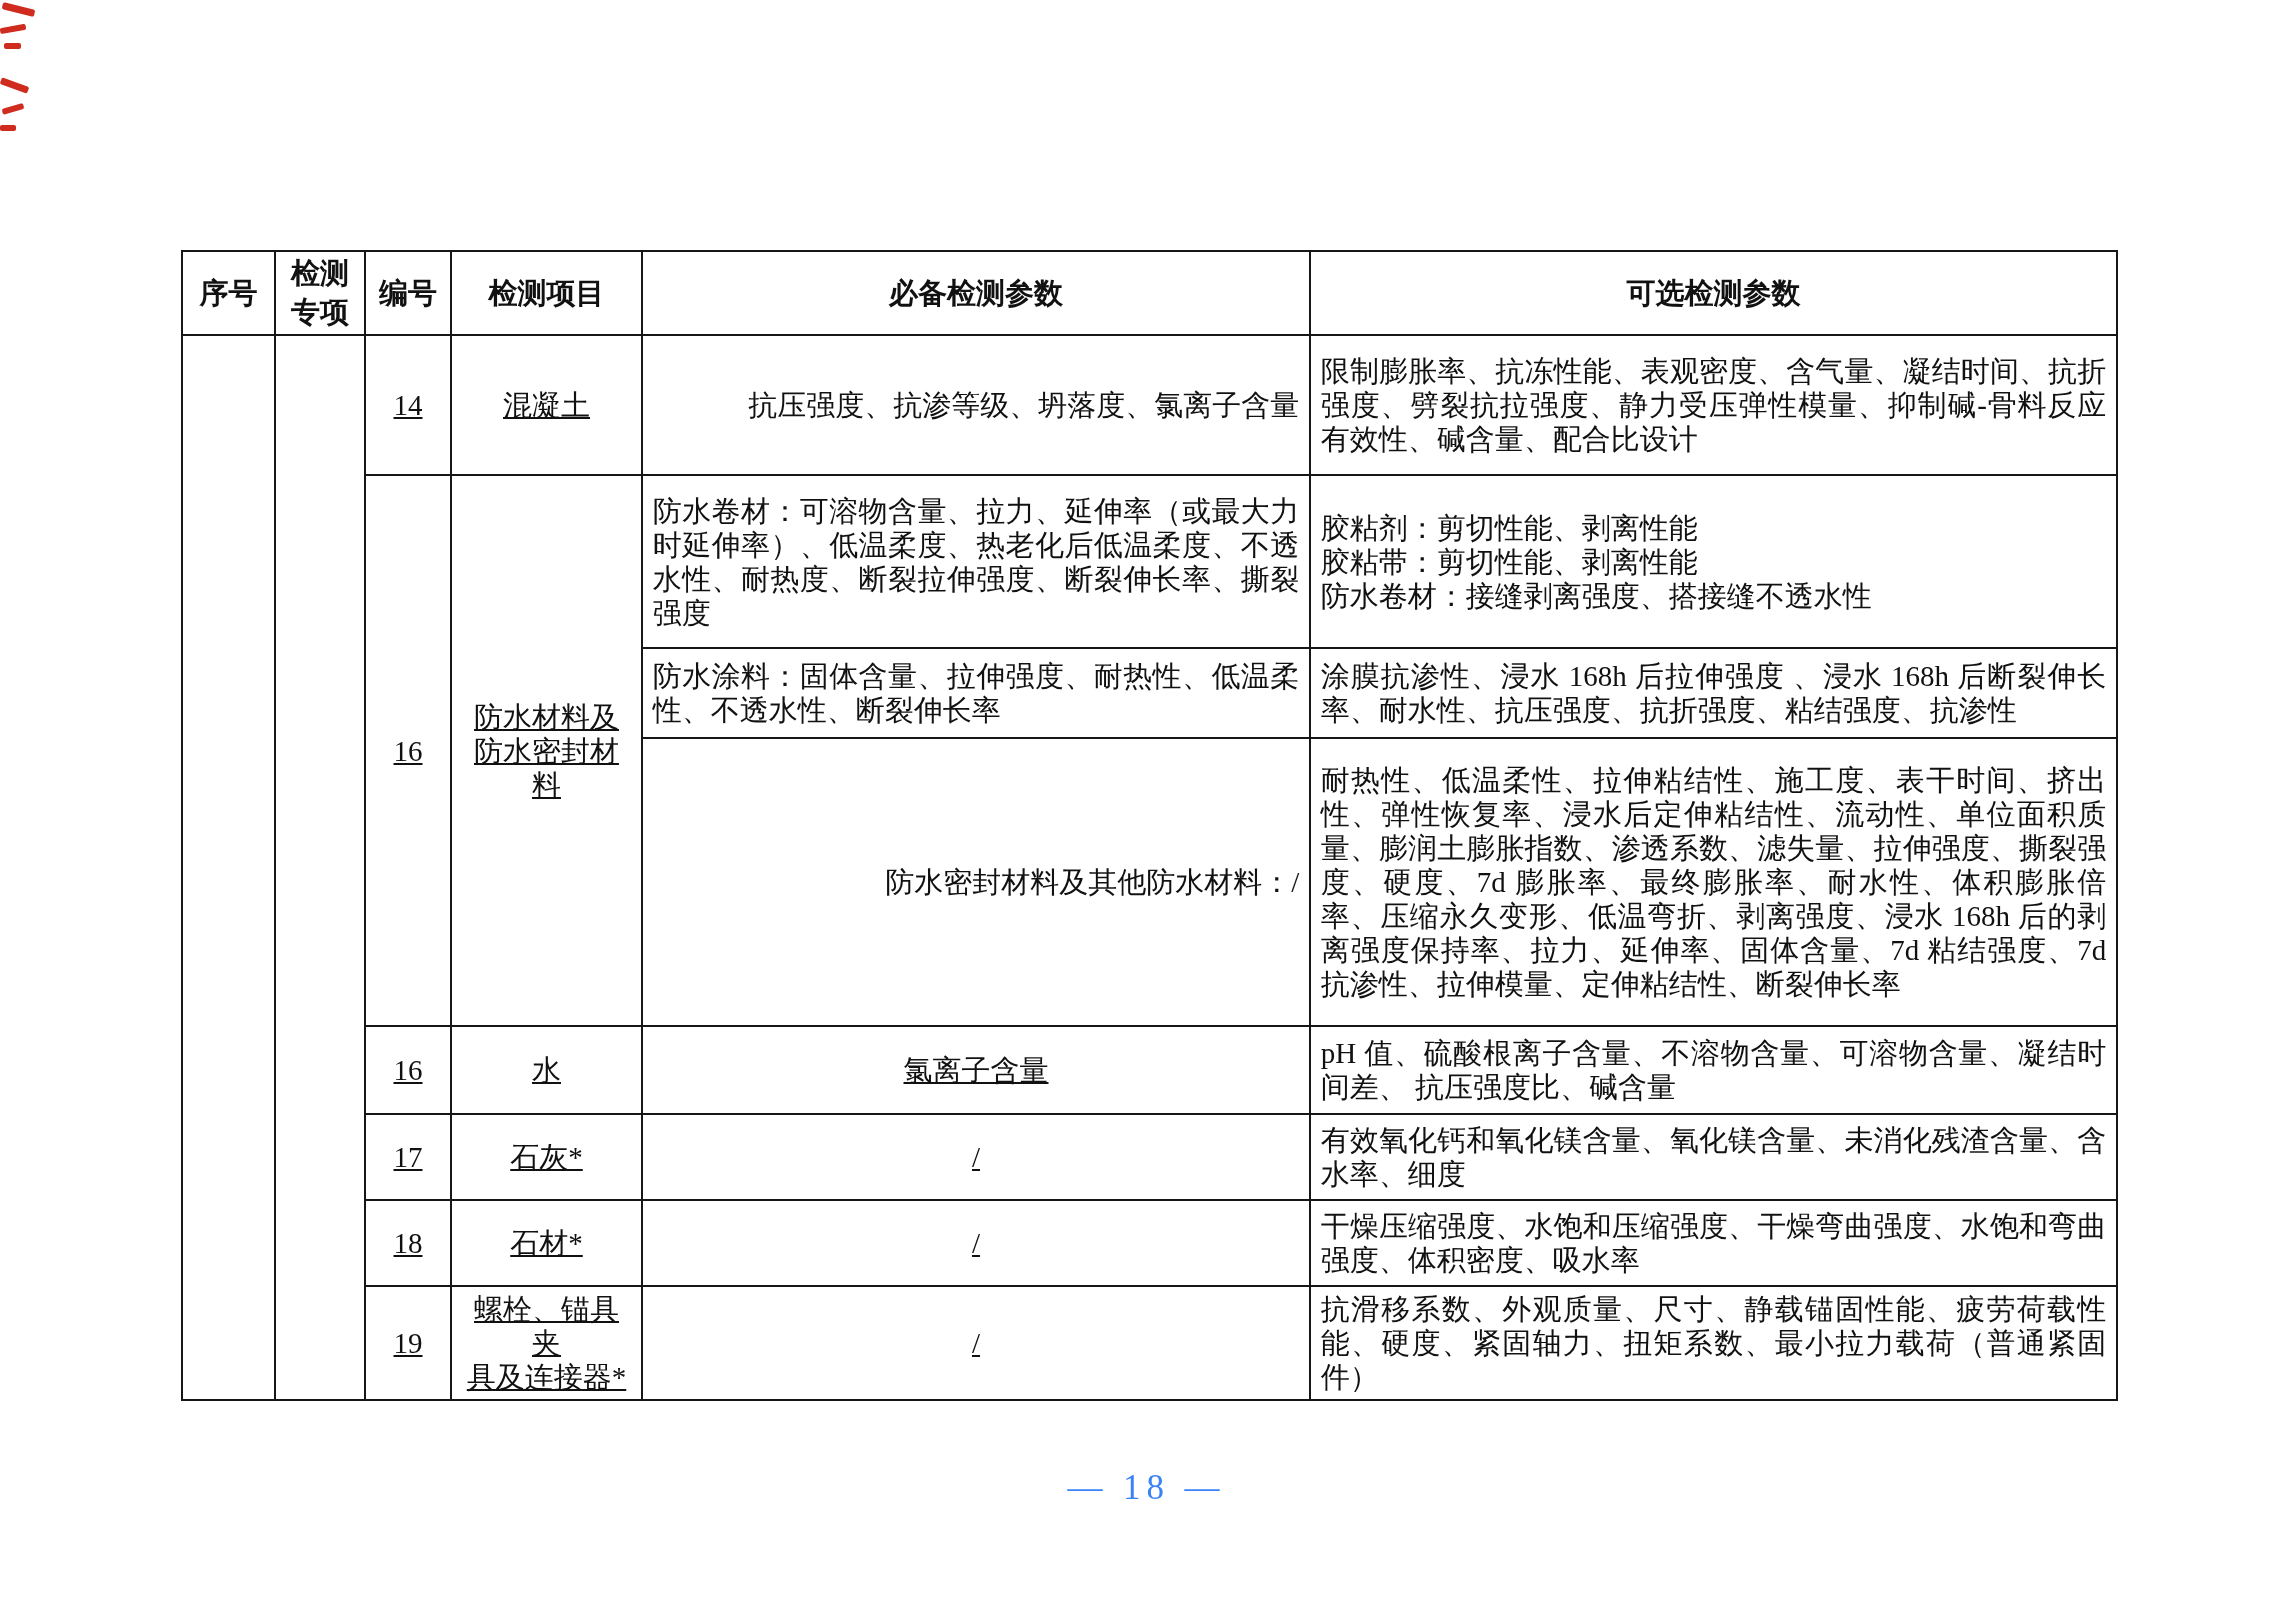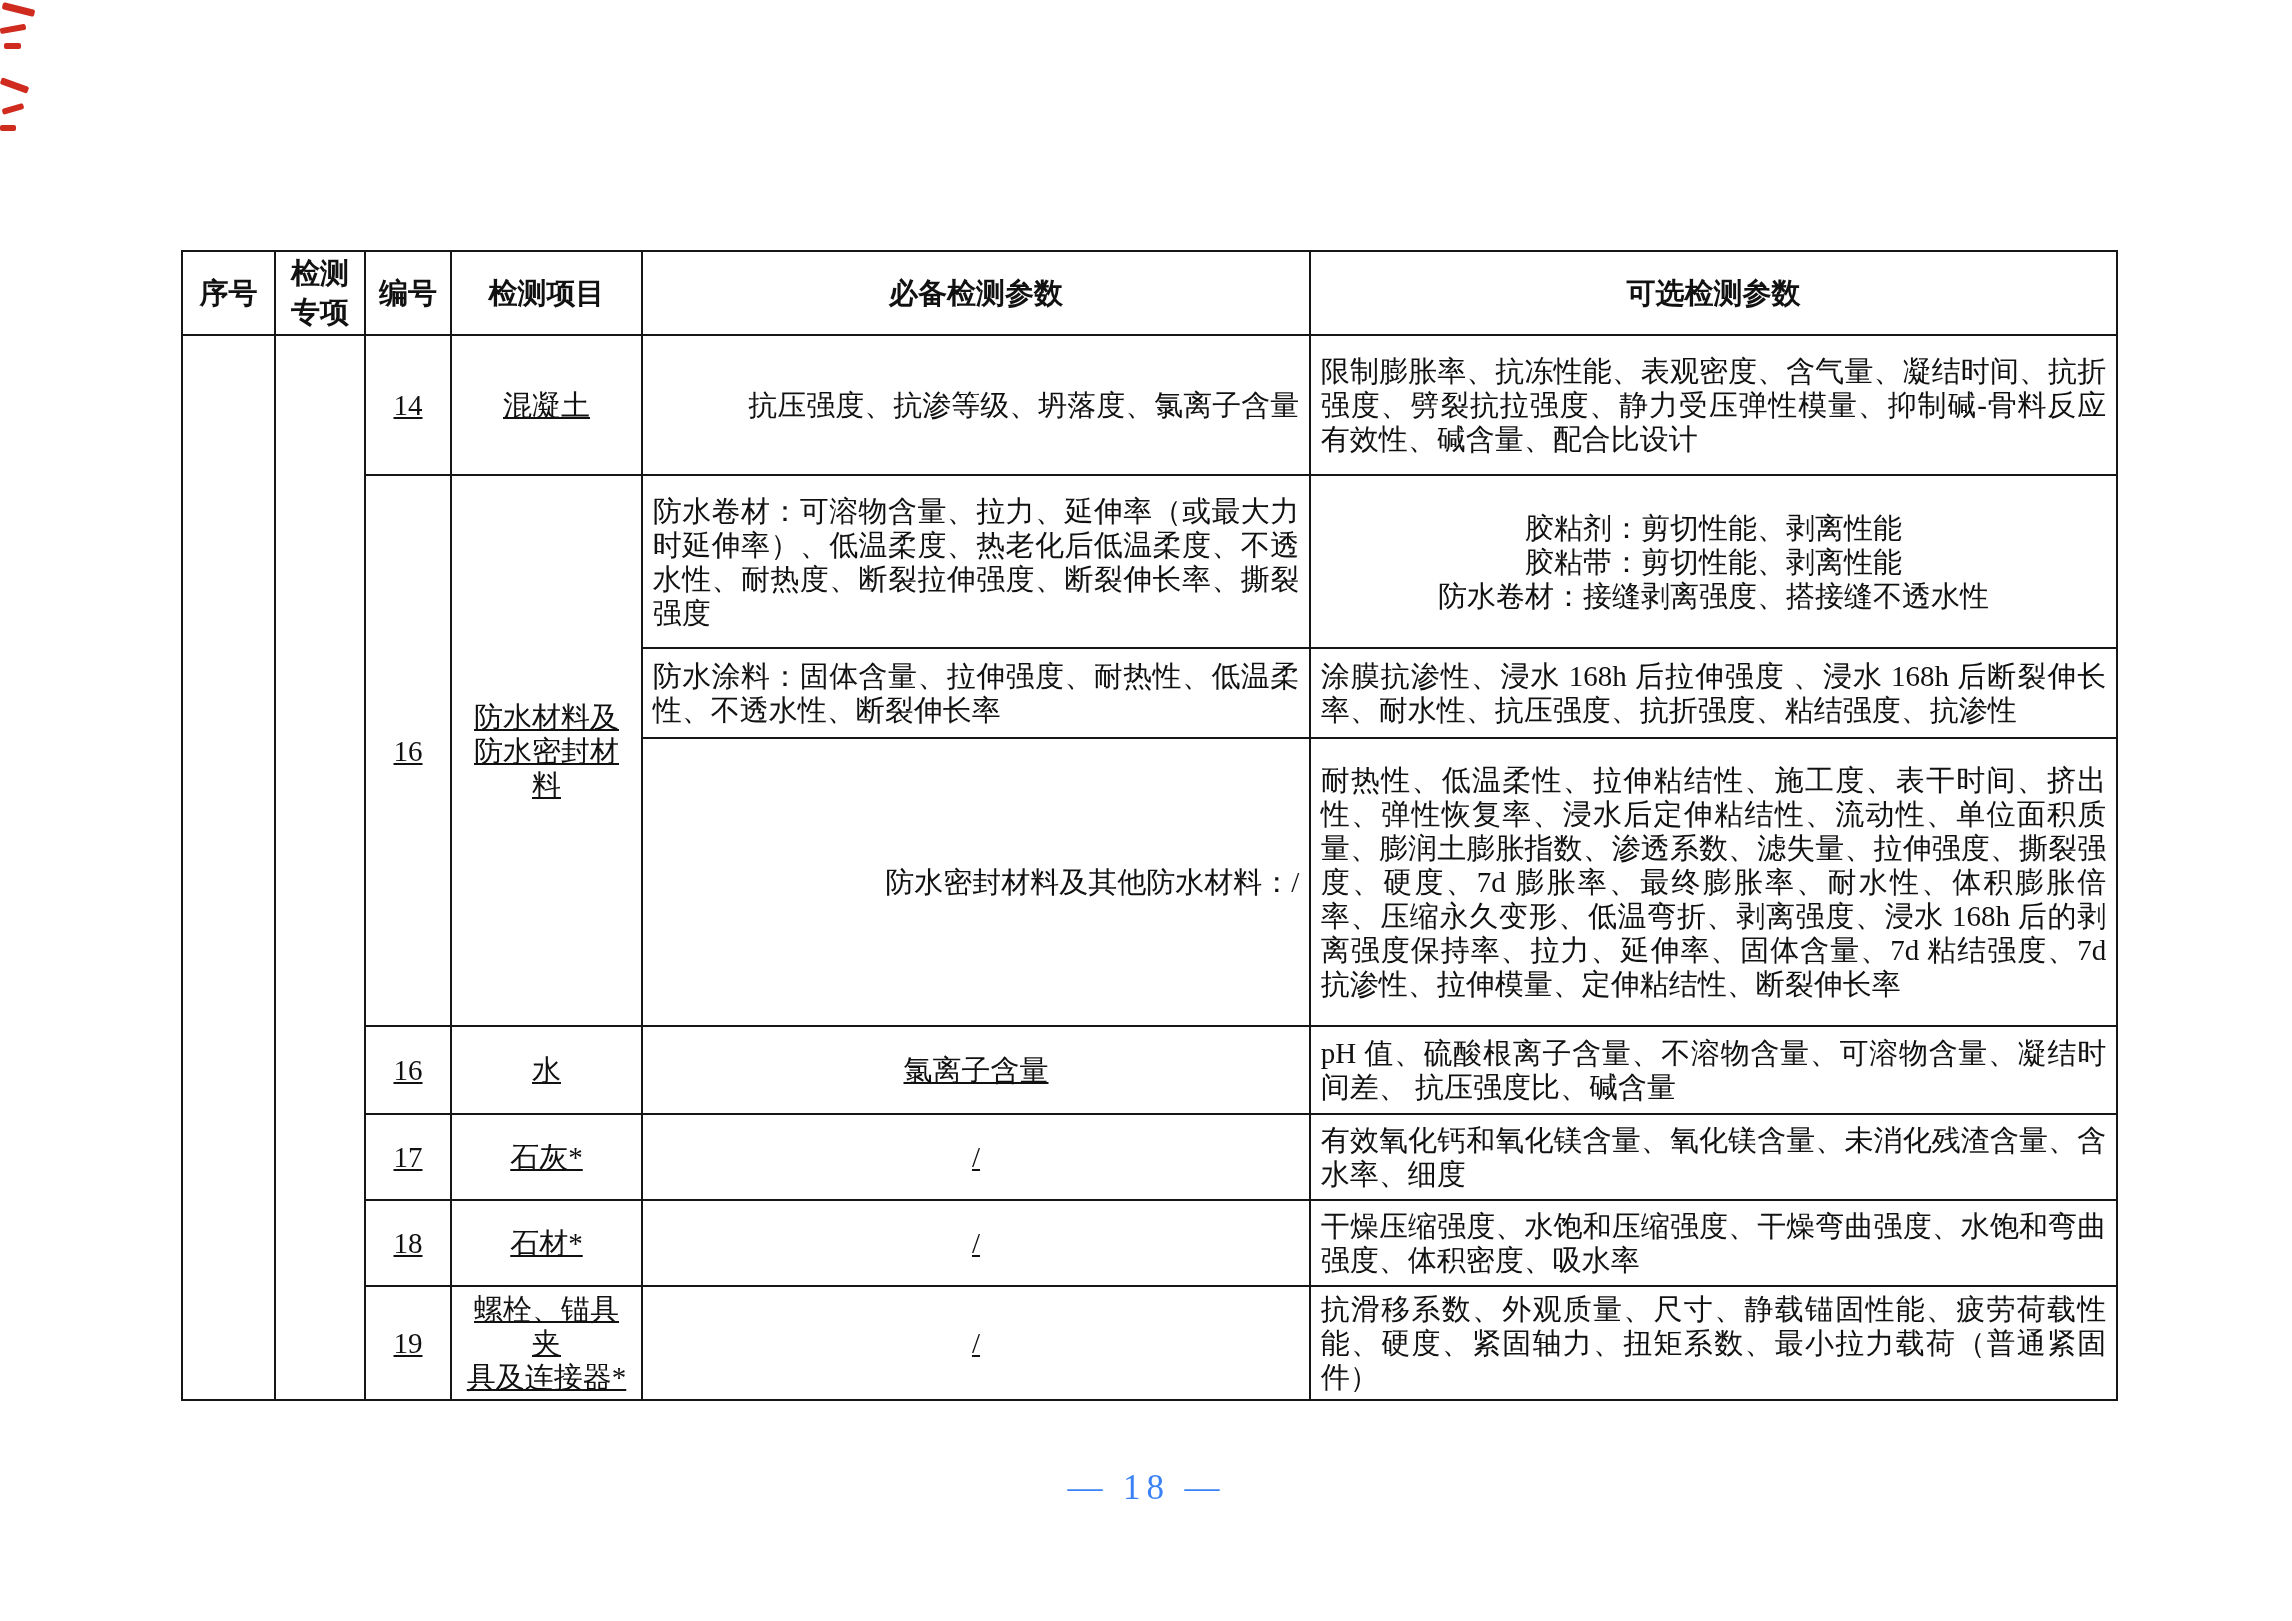--- a/index.html
+++ b/index.html
@@ -65,21 +65,21 @@
   .c-just {
     text-align: justify;
     text-justify: inter-character;
     white-space: pre-line;
   }
   .c-left {
     text-align: right;
     white-space: pre-line;
   }
   .c-lines {
-    text-align: center;
+    text-align: left;
     white-space: pre-line;
   }
 
   
   .page-number {
     position: absolute;
     left: 50%;
     top: 1468px;
     transform: translateX(-50%);
     font-size: 35px;

